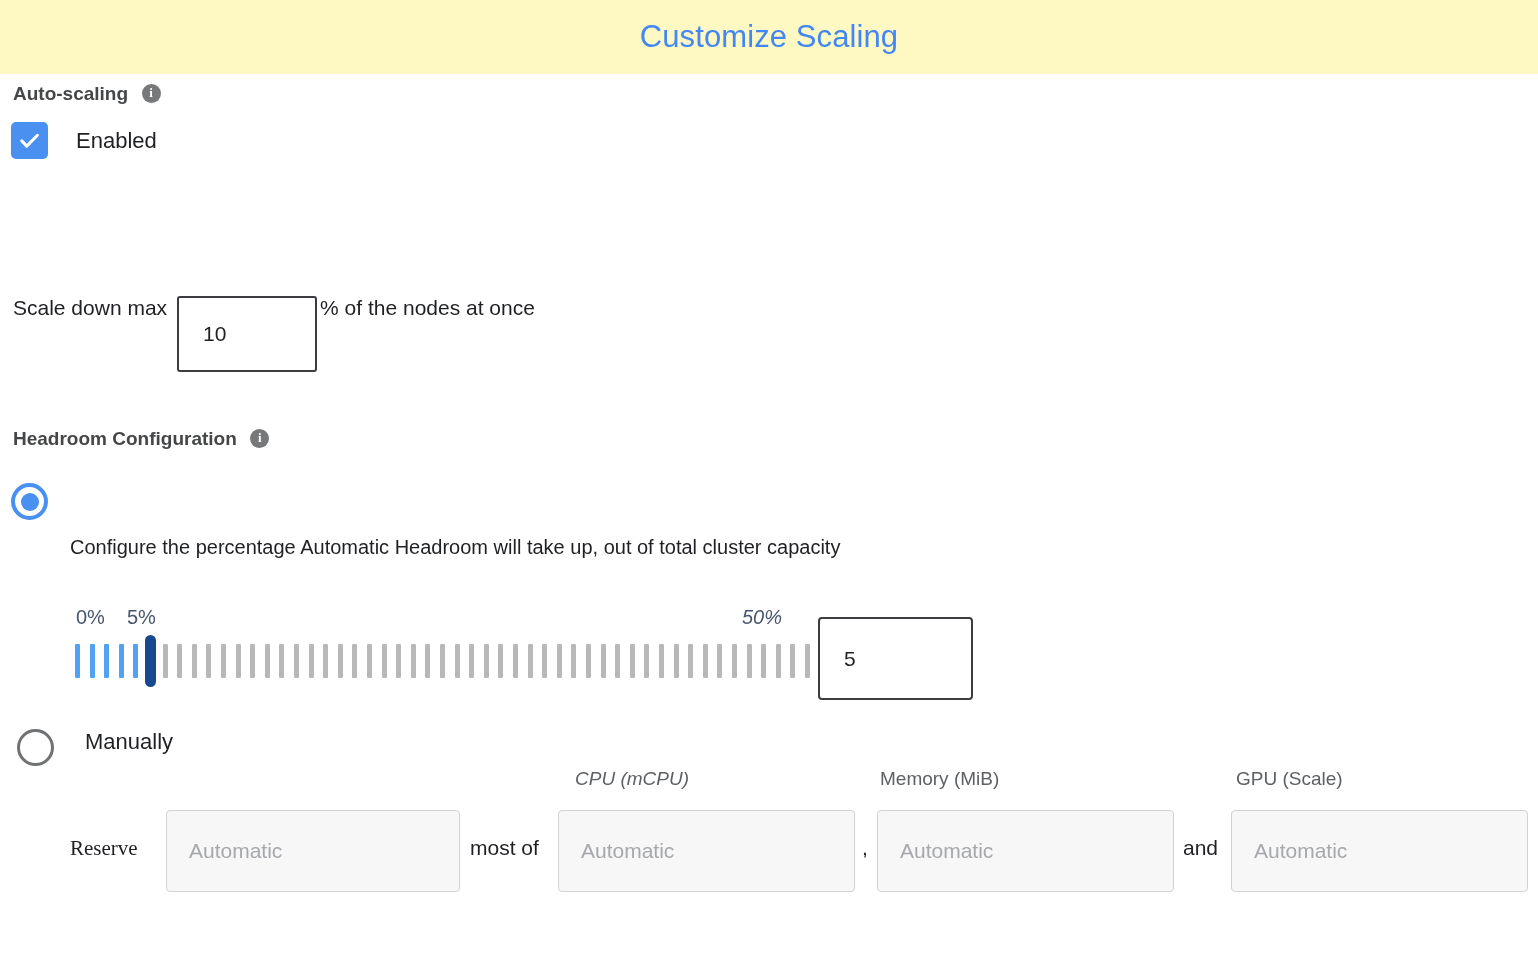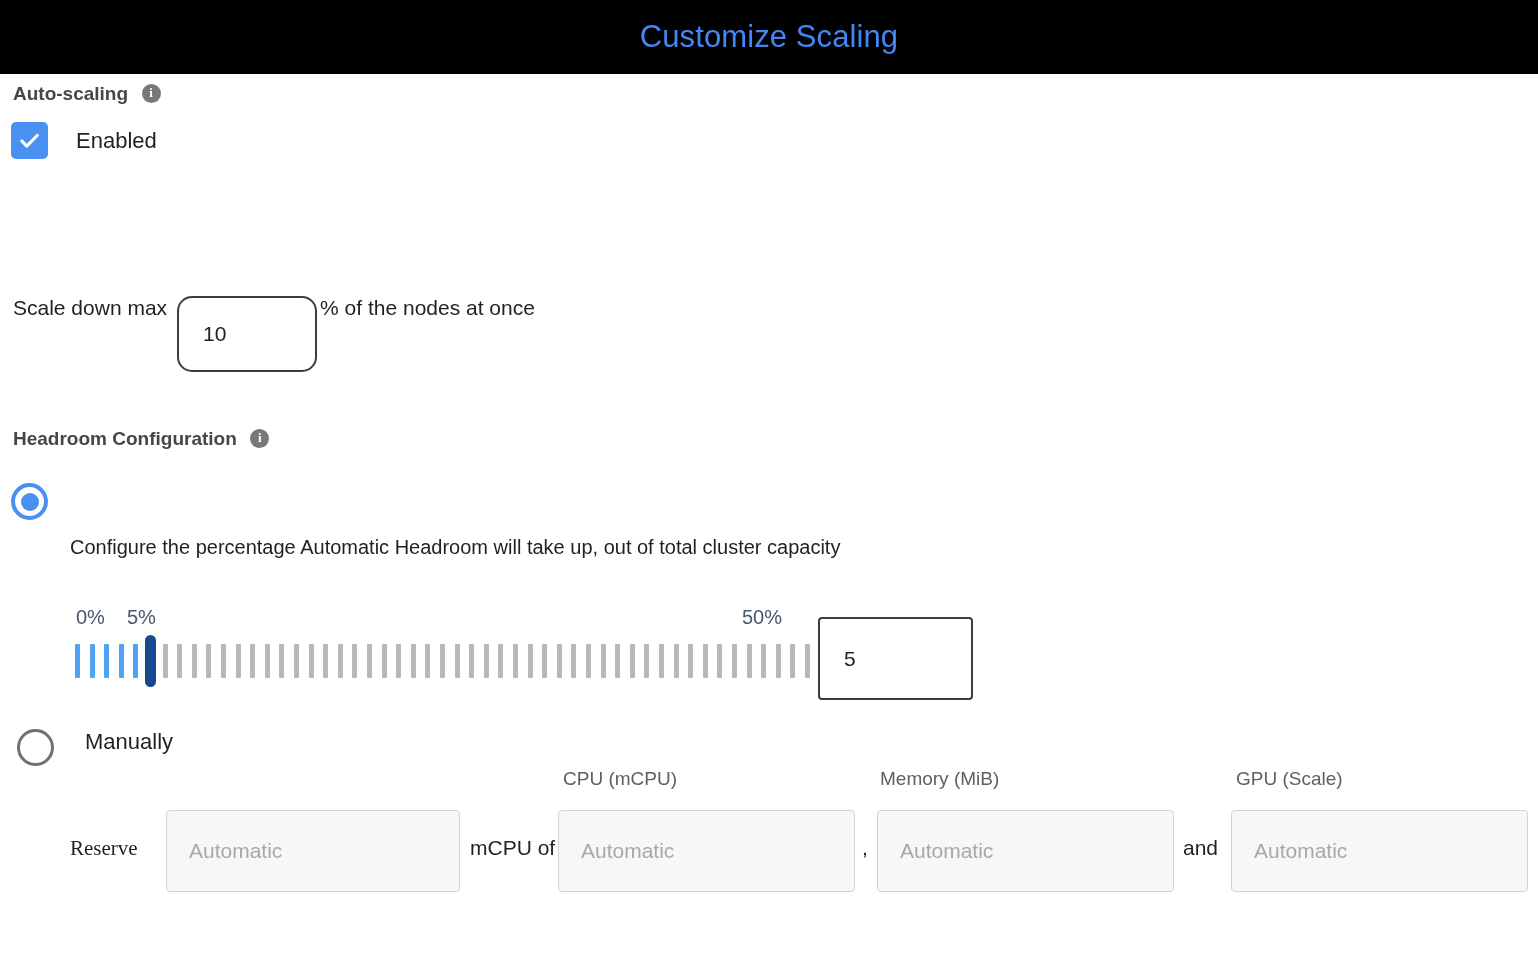--- a/index.html
+++ b/index.html
@@ -12,21 +12,21 @@
     background: #ffffff;
     font-family: "Liberation Sans", sans-serif;
     color: #202124;
     overflow: hidden;
     position: relative;
   }
 
   
   .dialog-header {
     height: 74px;
-    background: #000000;
+    background: #fef9c3;
     display: flex;
     align-items: center;
     justify-content: center;
   }
   .dialog-title {
     color: #4287f5;
     font-size: 31px;
     font-weight: 400;
     letter-spacing: 0.1px;
   }
@@ -106,21 +106,21 @@
     display: flex;
   }
   .scaledown-text {
     font-size: 21px;
     color: #1f2023;
   }
   .num-input {
     width: 140px;
     height: 76px;
     border: 2px solid #3b3d40;
-    border-radius: 15px;
+    border-radius: 3px;
     background: #ffffff;
     font-family: "Liberation Sans", sans-serif;
     font-size: 21px;
     color: #1f2023;
     padding: 0 0 0 24px;
     margin: 0 0 0 10px;
     box-sizing: border-box;
     outline: none;
   }
   .scaledown-suffix {
@@ -192,21 +192,21 @@
   }
   .slider-label {
     position: absolute;
     font-size: 20px;
     color: #49566f;
     top: 0;
     white-space: nowrap;
   }
   .slider-label.min { left: 76px; }
   .slider-label.mid { left: 127px; }
-  .slider-label.max { left: 742px; }
+  .slider-label.max { left: 742px; font-style: italic; }
 
   .ticks {
     position: absolute;
     left: 75px;
     top: 38px;
     width: 735px;
     height: 34px;
   }
   .tick {
     position: absolute;
@@ -258,21 +258,21 @@
     top: 694px;
     width: 1538px;
   }
   .field-head {
     position: absolute;
     top: 0;
     font-size: 19px;
     color: #5e6164;
     white-space: nowrap;
   }
-  .fh-cpu { left: 563px; }
+  .fh-cpu { left: 575px; font-style: italic; }
   .fh-mem { left: 880px; }
   .fh-gpu { left: 1236px; }
 
   .reserve-line {
     position: absolute;
     top: 42px;
     left: 0;
     width: 1538px;
     height: 82px;
   }
@@ -421,21 +421,21 @@
   </div>
 
   <div class="reserve-area">
     <span class="field-head fh-cpu">CPU (mCPU)</span>
     <span class="field-head fh-mem">Memory (MiB)</span>
     <span class="field-head fh-gpu">GPU (Scale)</span>
 
     <div class="reserve-line">
       <span class="reserve-word rw-reserve">Reserve</span>
       <input class="disabled-input di-units" type="text" placeholder="Automatic" style="">
-      <span class="reserve-word rw-unitsof">mCPU of</span>
+      <span class="reserve-word rw-unitsof">most of</span>
       <input class="disabled-input di-cpu" type="text" placeholder="Automatic" style="">
       <span class="reserve-word rw-comma">,</span>
       <input class="disabled-input di-mem" type="text" placeholder="Automatic" style="">
       <span class="reserve-word rw-and">and</span>
       <input class="disabled-input di-gpu" type="text" placeholder="Automatic" style="">
     </div>
   </div>
 
 </div>
 

